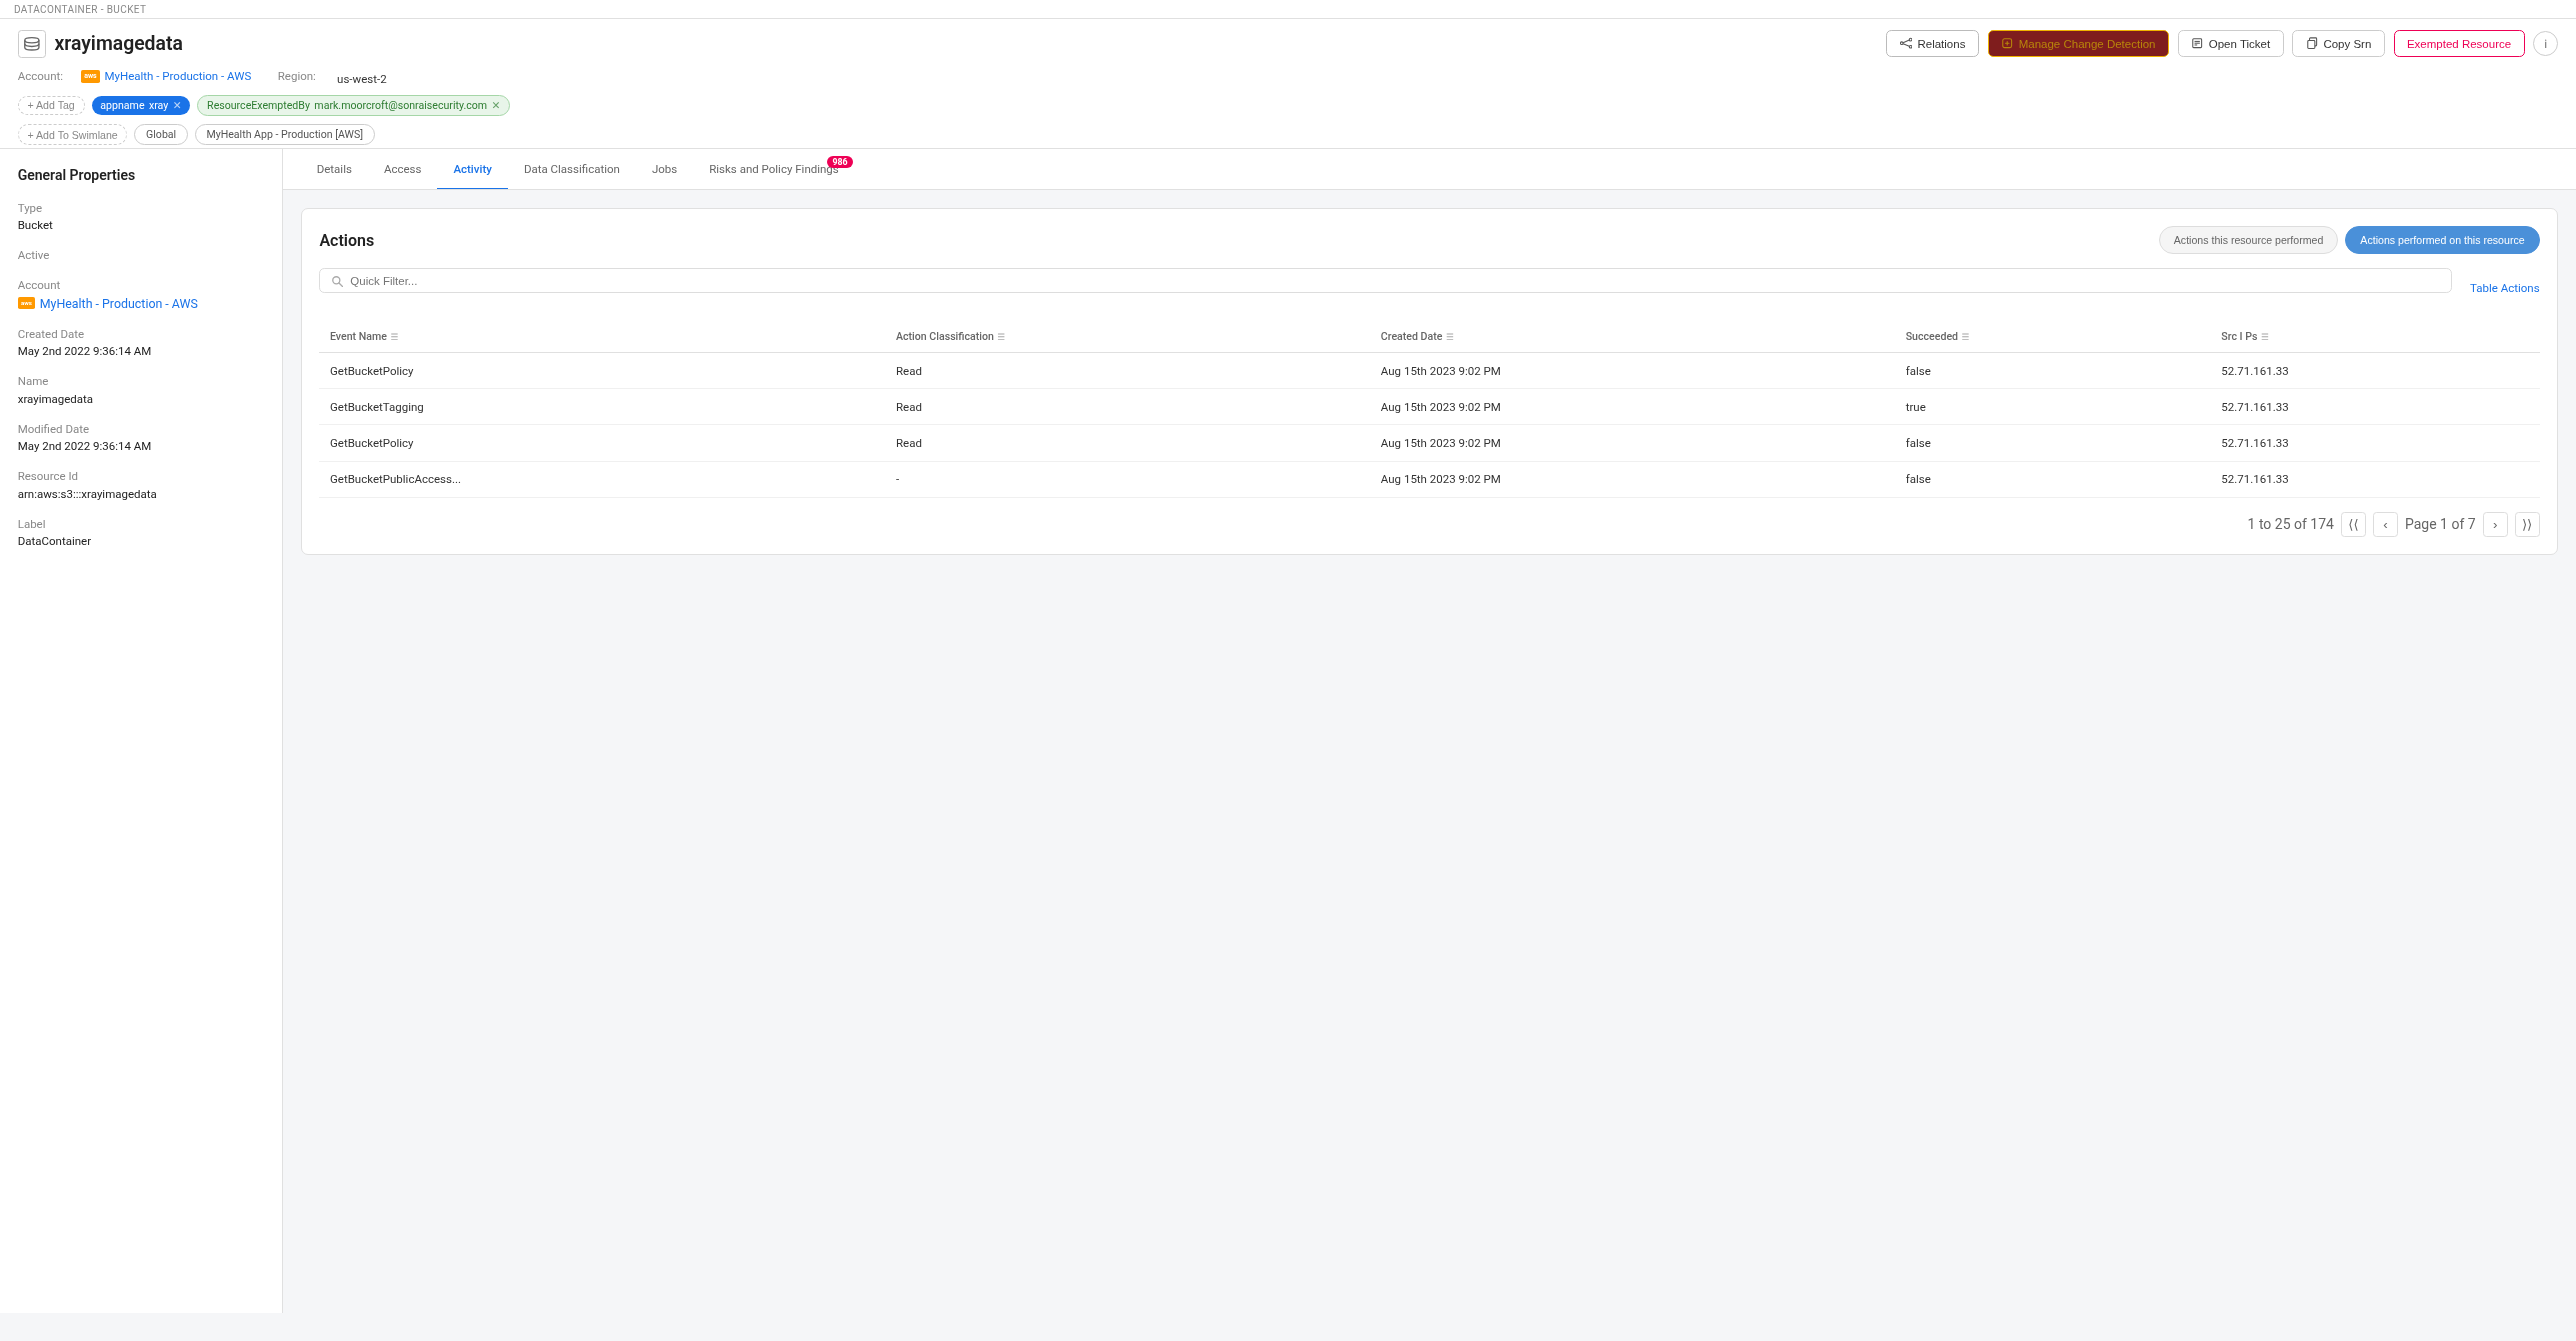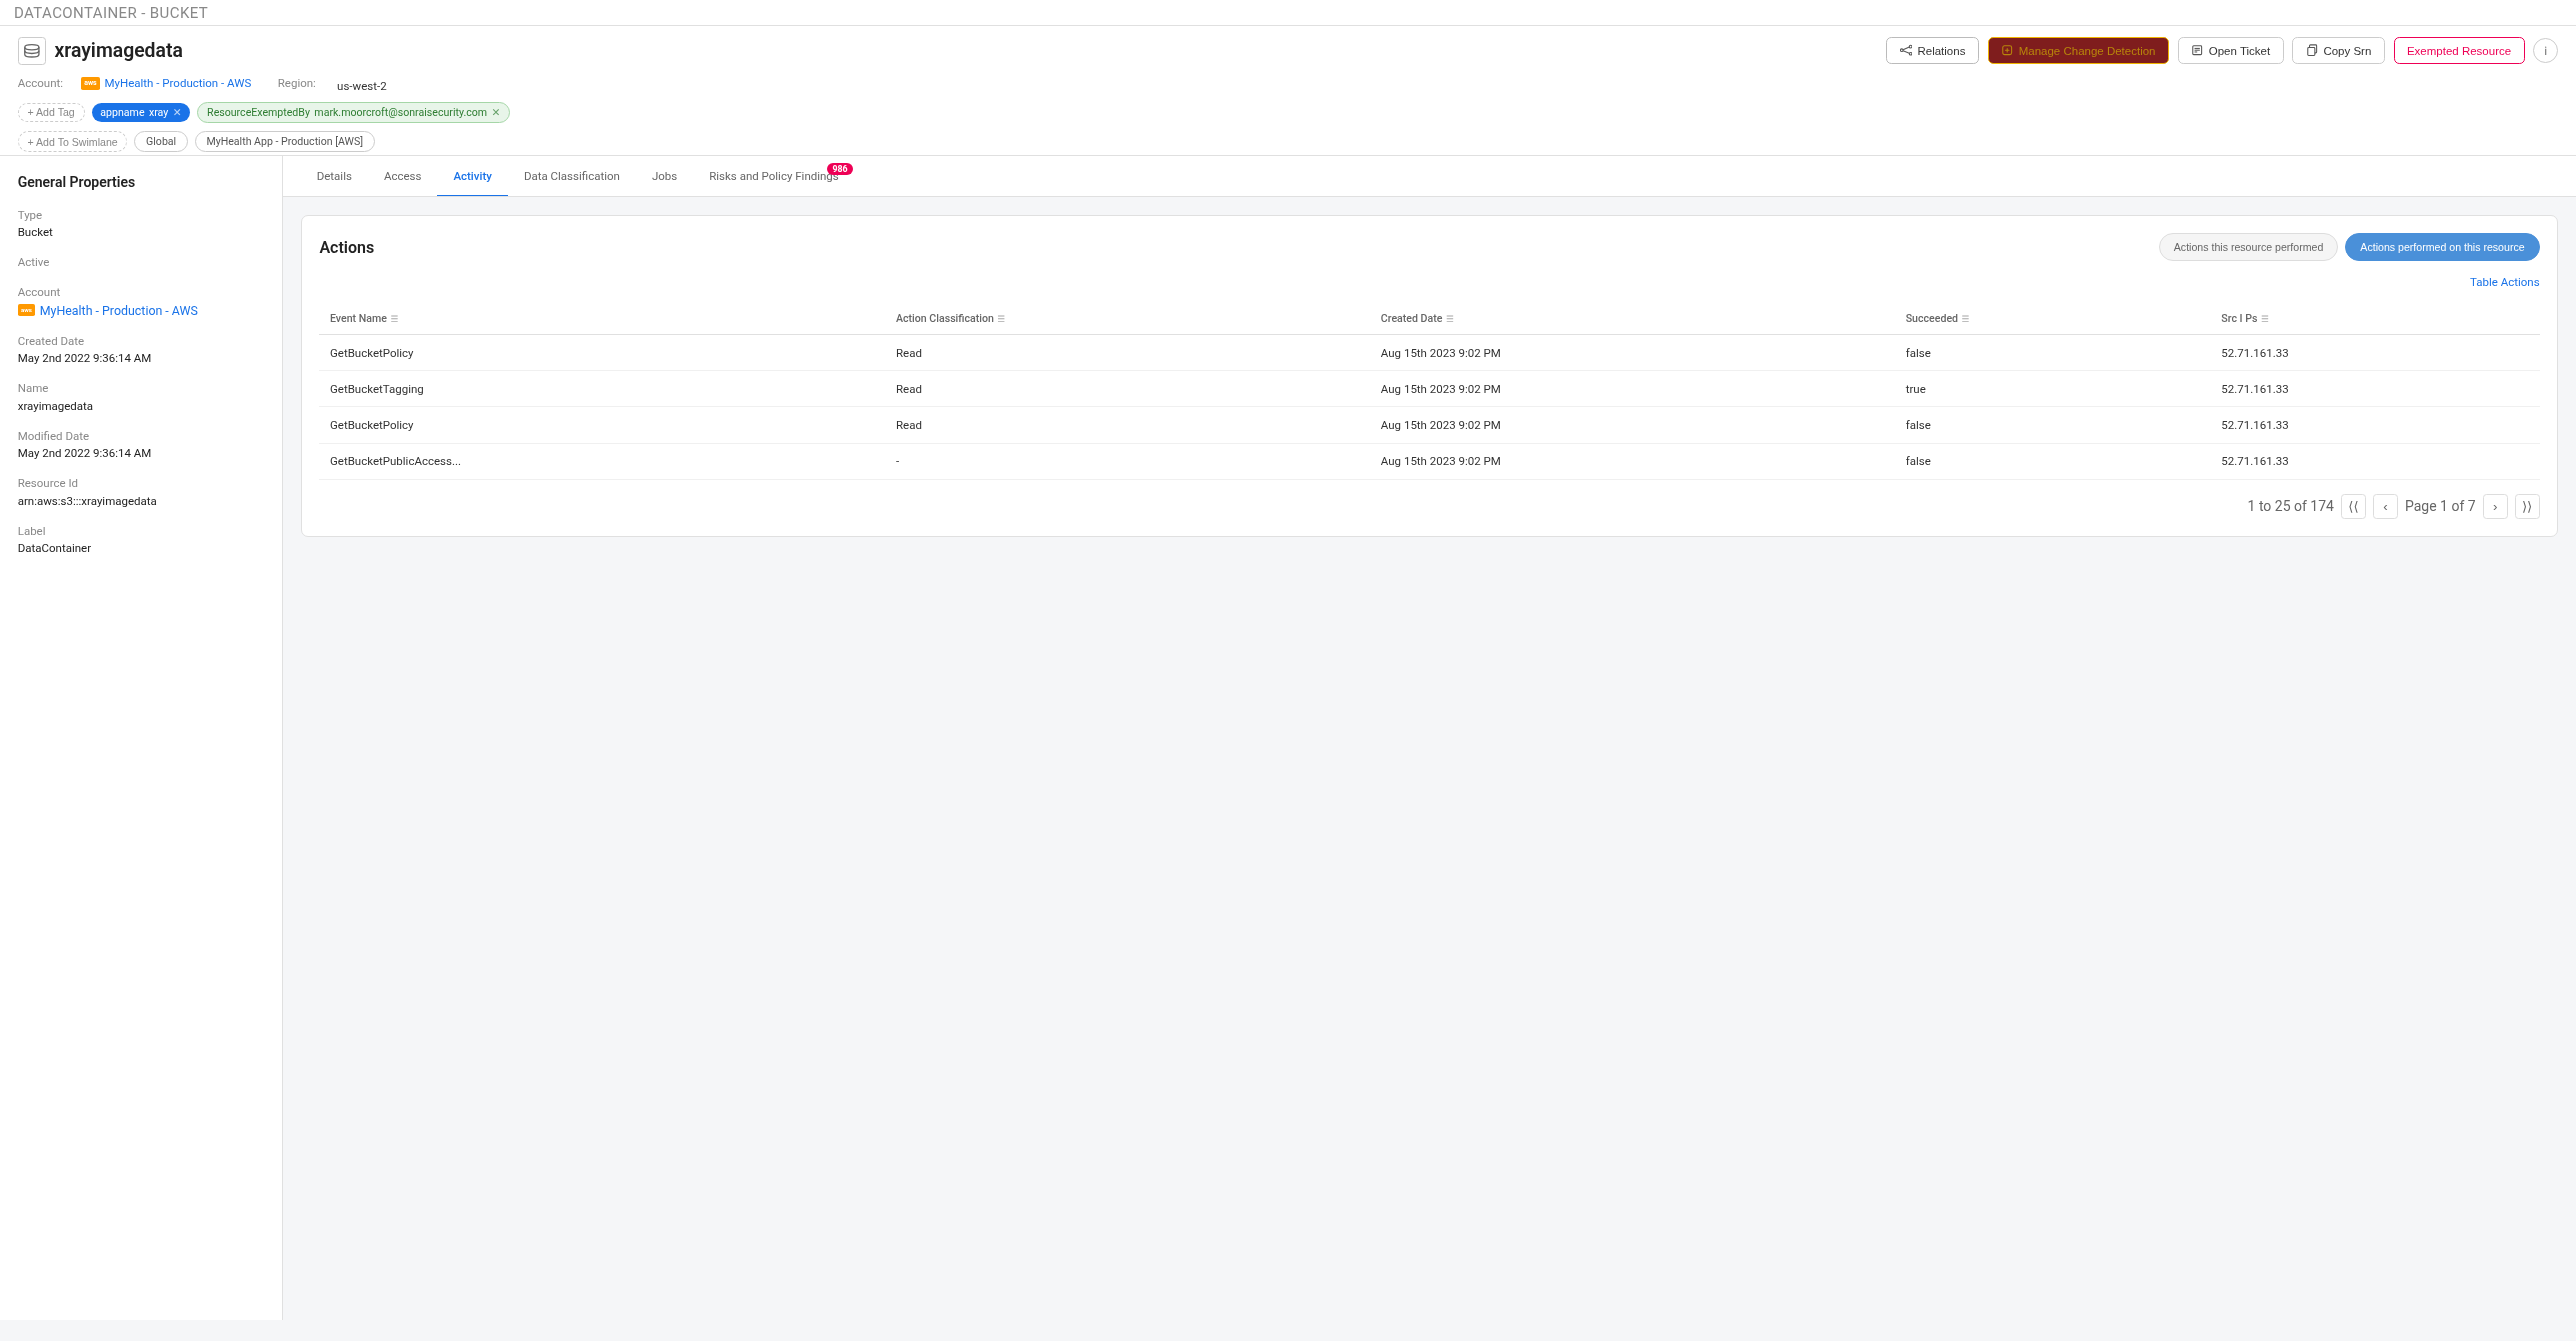--- a/index.html
+++ b/index.html
@@ -1,18 +1,18 @@
 <!DOCTYPE html>
 <html style="font-size:14px"><head>
   <meta charset="utf-8">
   <style>
     * { box-sizing: border-box; margin: 0; padding: 0; }
     body { font-family: -apple-system, BlinkMacSystemFont, 'Segoe UI', Roboto, sans-serif; font-size: 12.4px; color: #333; background: #f5f6f8; }
 
-    .top-bar { background: #fff; border-bottom: 0.9px solid #e0e0e0; padding: 3.5px 14px; font-size: 15px; color: #888; text-transform: uppercase; letter-spacing: 0.4px; }
+    .top-bar { background: #fff; border-bottom: 0.9px solid #e0e0e0; padding: 3.5px 14px; font-size: 10px; color: #888; text-transform: uppercase; letter-spacing: 0.4px; }
 
     .header { background: #fff; padding: 10.6px 17.7px 0 17.7px; border-bottom: 0.9px solid #e0e0e0; }
     .header-row1 { display: flex; align-items: center; justify-content: space-between; margin-bottom: 8.8px; }
     .resource-title { display: flex; align-items: center; gap: 8.8px; font-size: 19.4px; font-weight: 600; color: #222; }
     .resource-icon { width: 28px; height: 28px; border: 1.8px solid #ccc; border-radius: 3.5px; display: flex; align-items: center; justify-content: center; font-size: 12.4px; color: #666; }
     .header-actions { display: flex; gap: 8.8px; align-items: center; }
     .btn { padding: 6.2px 12.4px; border-radius: 5.3px; border: 0.9px solid #ccc; background: #fff; cursor: pointer; font-size: 11.5px; display: flex; align-items: center; gap: 5.3px; color: #333; }
     .btn-relations { border-color: #bbb; }
     .btn-change { border-color: #f0b400; background: #7f1d1d; color: #b8860b; }
     .btn-exempted { border-color: #e05; color: #e05; background: #fff; font-weight: 500; }
@@ -249,20 +249,27 @@
             <button class="action-type-btn">
               <span>Actions this resource performed</span>
             </button>
             <button class="action-type-btn active">
               <span>Actions performed on this resource</span>
             </button>
           </div>
         </div>
 
         <div style="display:flex; align-items:center; margin-bottom:14px;">
+          <div class="quick-filter" style="flex:1;">
+            <svg width="12.4" height="12.4" viewBox="0 0 14 14" fill="none">
+                <circle cx="6" cy="6" r="4" stroke="#aaa" stroke-width="1.5"></circle>
+                <line x1="9" y1="9" x2="13" y2="13" stroke="#aaa" stroke-width="1.5" stroke-linecap="round"></line>
+              </svg>
+            <input type="text" placeholder="Quick Filter..." style="border: none; outline: none; font-size: 11.5px; flex: 1 1 0%; margin-left: 7px; color: rgb(153, 153, 153);">
+          </div>
           <span class="table-actions-link">Table Actions</span>
         </div>
 
         <table class="data-table">
           <thead>
             <tr>
               <th>
                 <span class="col-filter">
                   <span>Event Name</span>
                   <span class="col-icon">☰</span>

